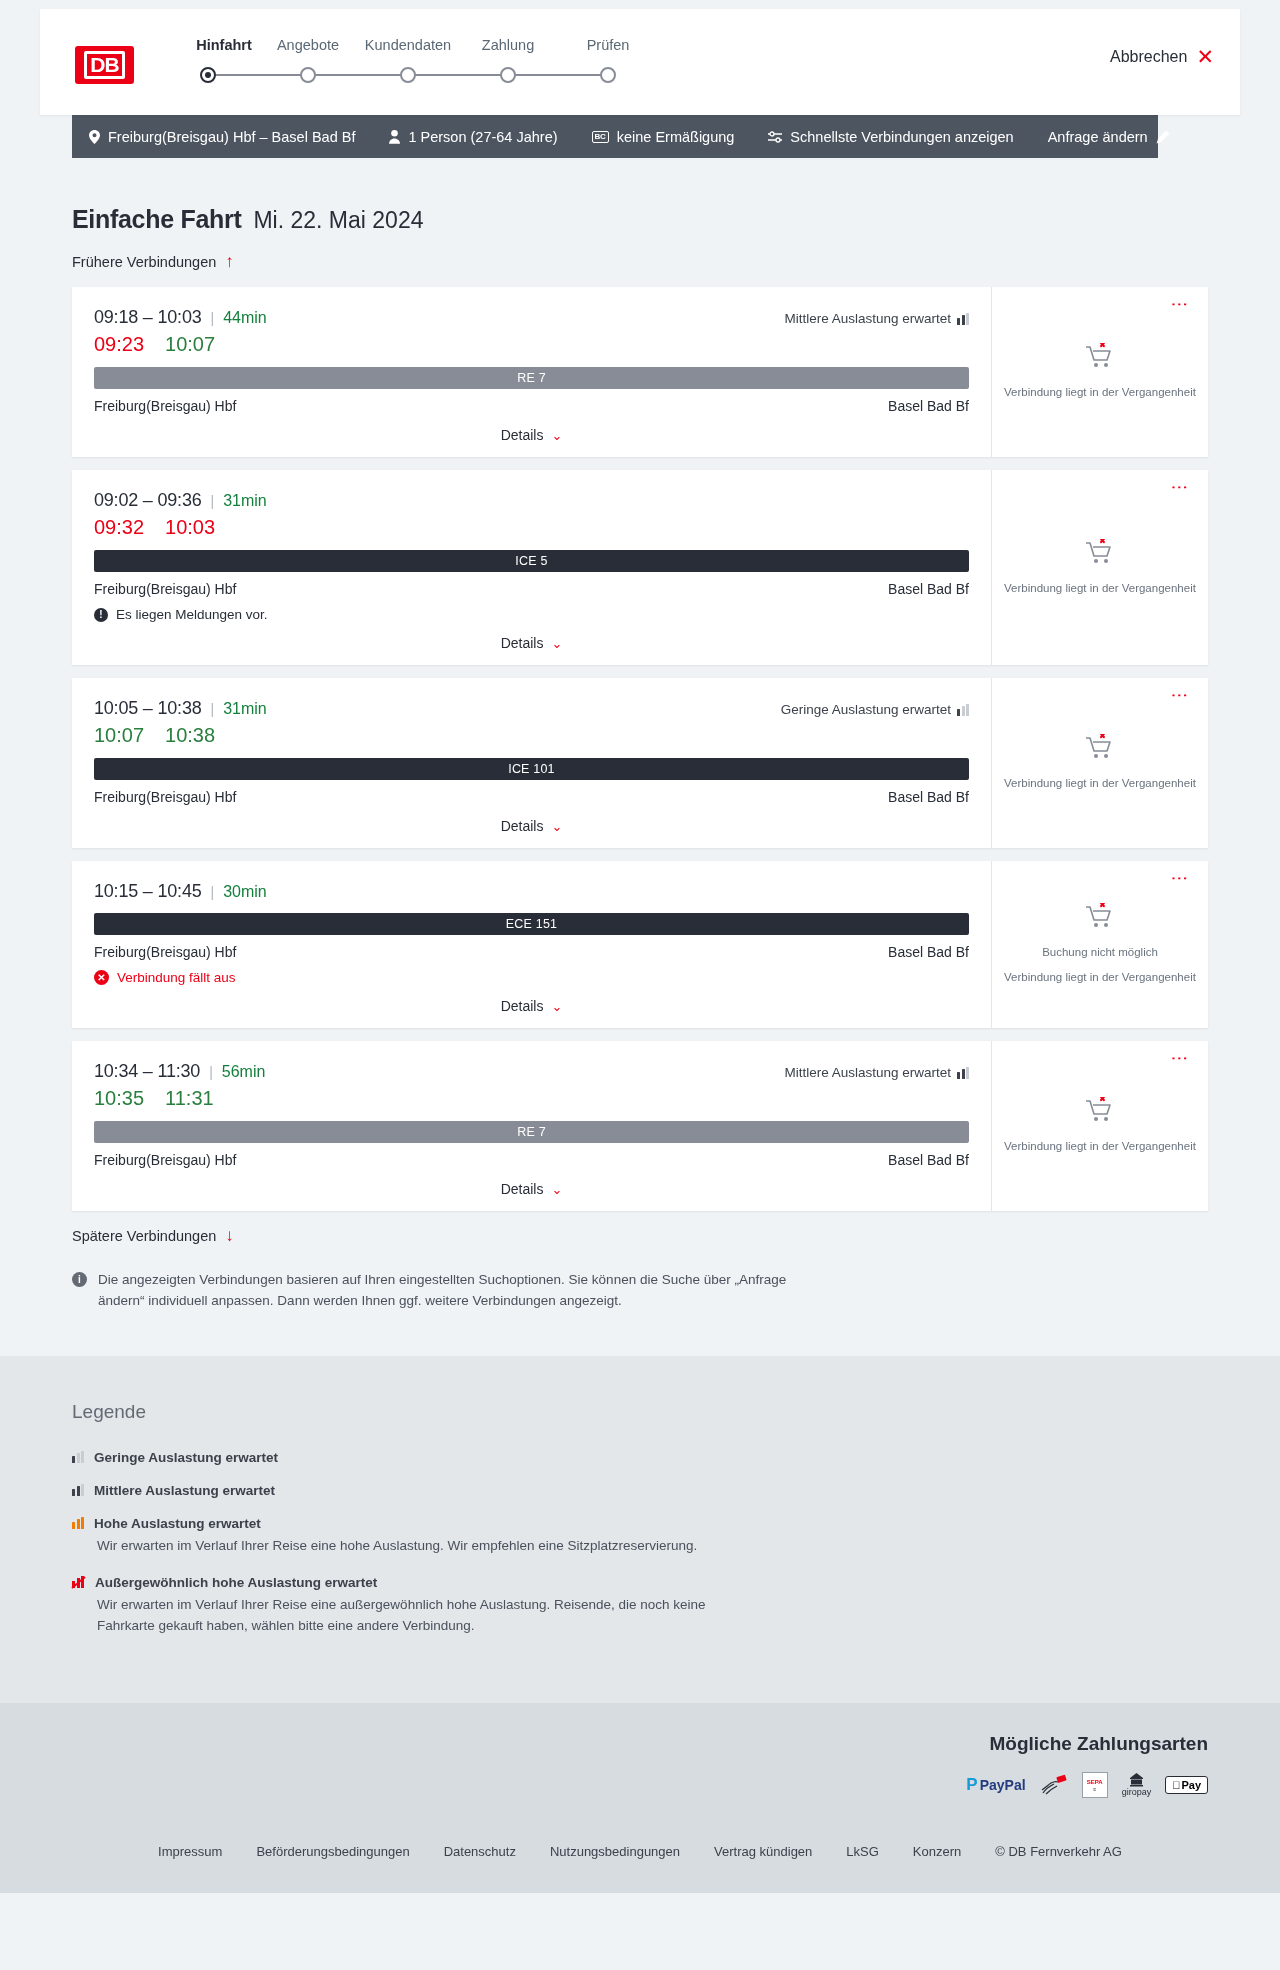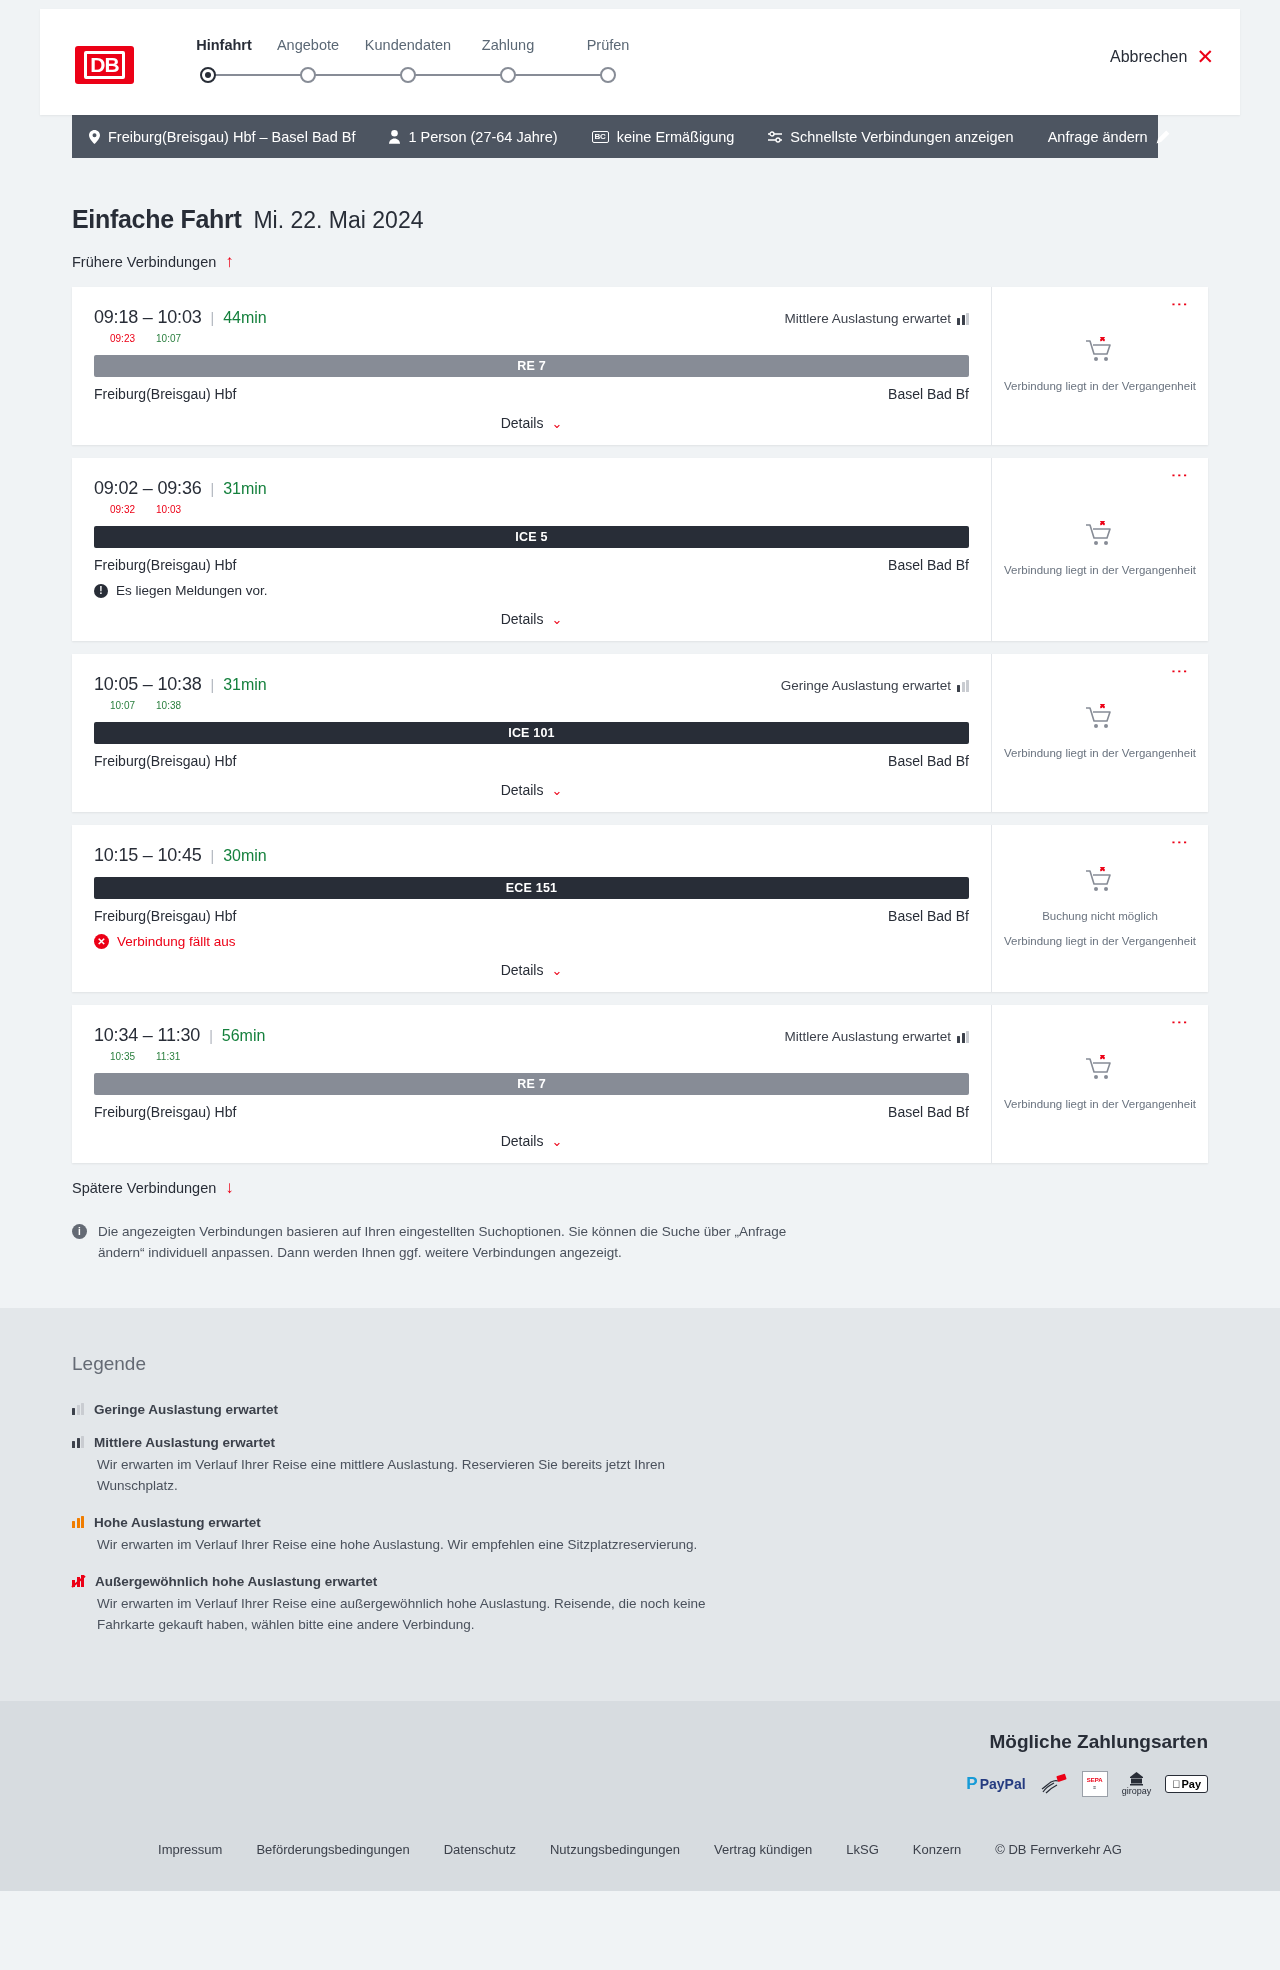--- a/index.html
+++ b/index.html
@@ -185,34 +185,33 @@
   .dur { font-size: 16px; color: #15803d; }
   .occupancy {
     margin-left: auto;
     display: flex; align-items: center; gap: 6px;
     font-size: 13.5px;
     color: #3c414b;
   }
   .row-actual {
     display: flex; gap: 21px;
     margin-top: 5px;
-    font-size: 10px;
-    margin-left: 16px;
+    font-size: 20px;
   }
   .t-red { color: #ec0016; }
   .t-green { color: #2a7f3e; }
 
   .train-bar {
     margin-top: 11px;
     height: 22px;
     border-radius: 2px;
     display: flex; align-items: center; justify-content: center;
     color: #ffffff;
     font-size: 12.5px;
-    font-weight: bold;
+    font-weight: normal;
     letter-spacing: 0.2px;
   }
   .train-bar.dark { background: #282d37; }
   .train-bar.grey { background: #878c96; }
 
   .row-stations {
     display: flex; justify-content: space-between;
     margin-top: 9px;
     font-size: 14px;
     color: #282d37;
@@ -660,21 +659,20 @@
         </div>
         <div class="legend-item">
           <div class="legend-head">
             <span class="occ mid">
               <i></i>
               <i></i>
               <i></i>
             </span>
             <span class="legend-label">Mittlere Auslastung erwartet</span>
           </div>
-          <div class="legend-desc">Wir erwarten im Verlauf Ihrer Reise eine mittlere Auslastung. Reservieren Sie bereits jetzt Ihren Wunschplatz.</div>
         </div>
         <div class="legend-item">
           <div class="legend-head">
             <span class="occ high">
               <i></i>
               <i></i>
               <i></i>
             </span>
             <span class="legend-label">Hohe Auslastung erwartet</span>
           </div>

